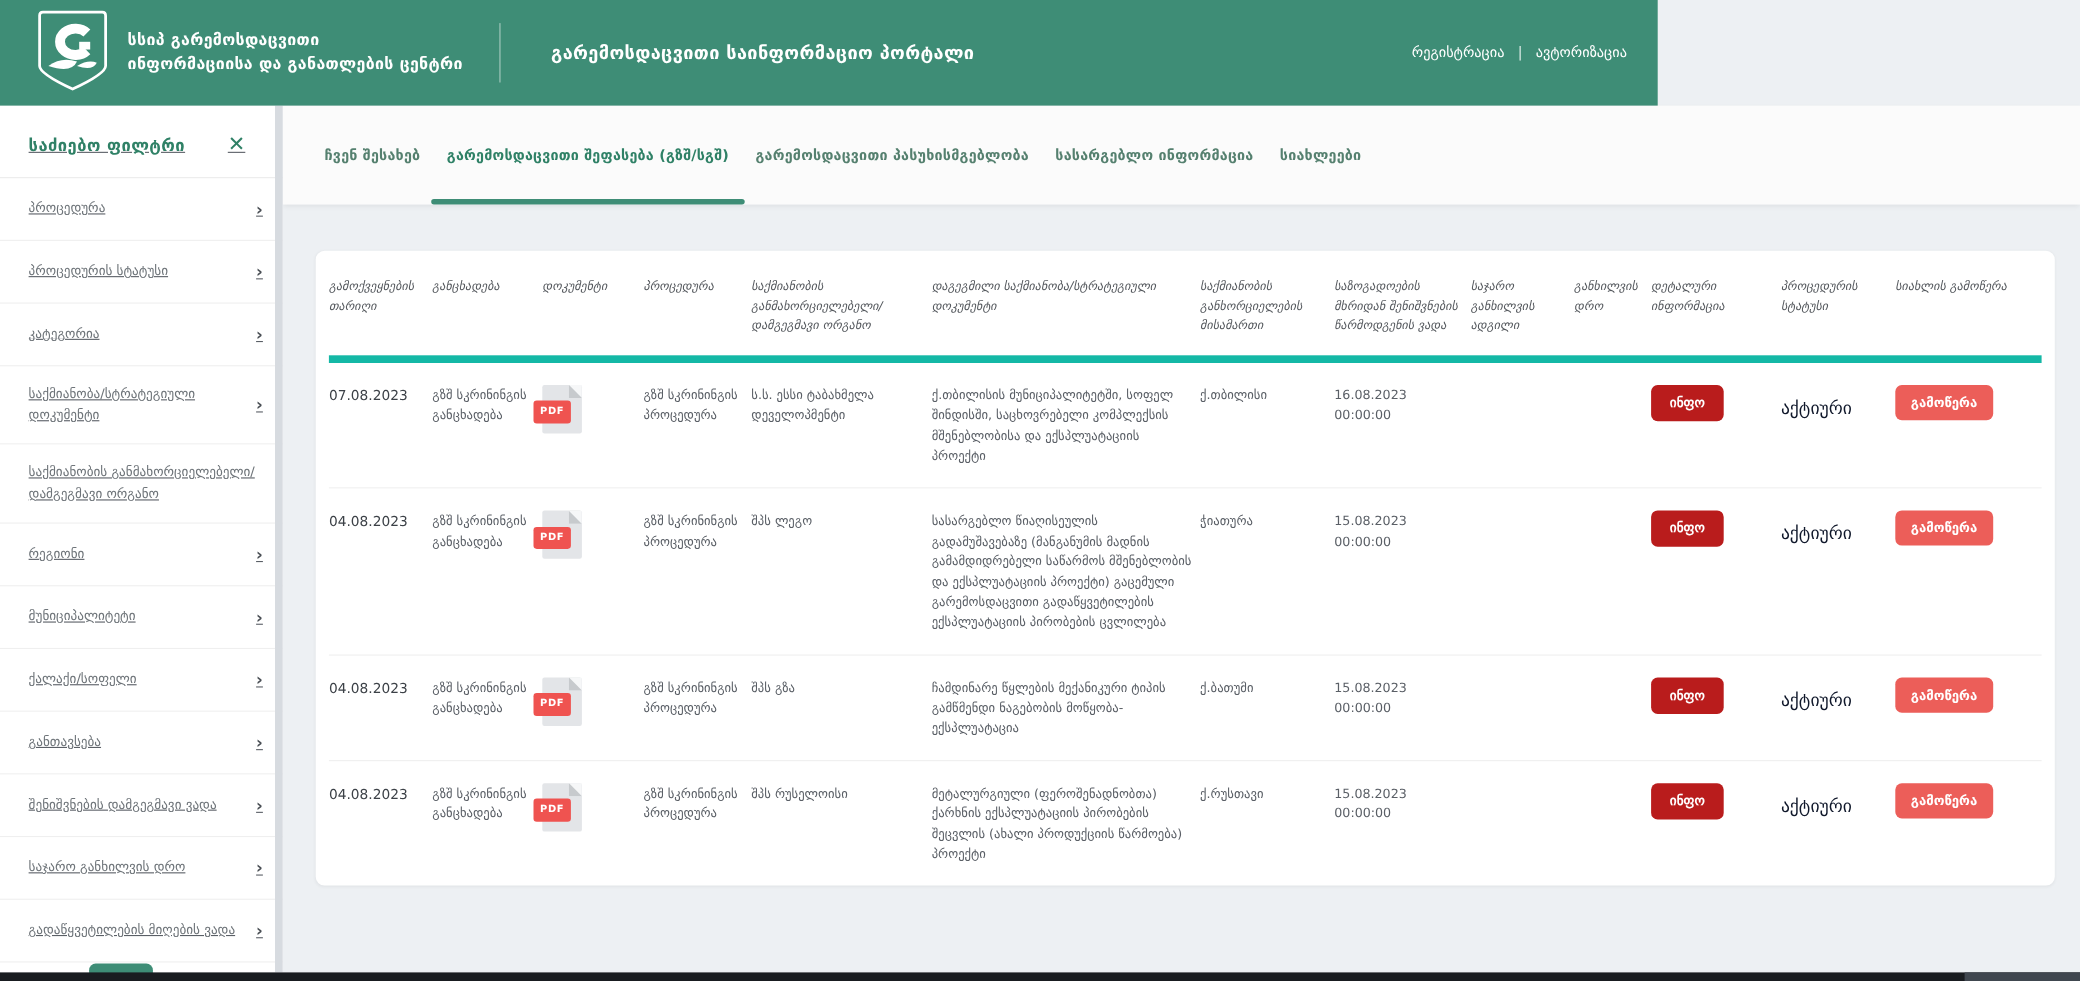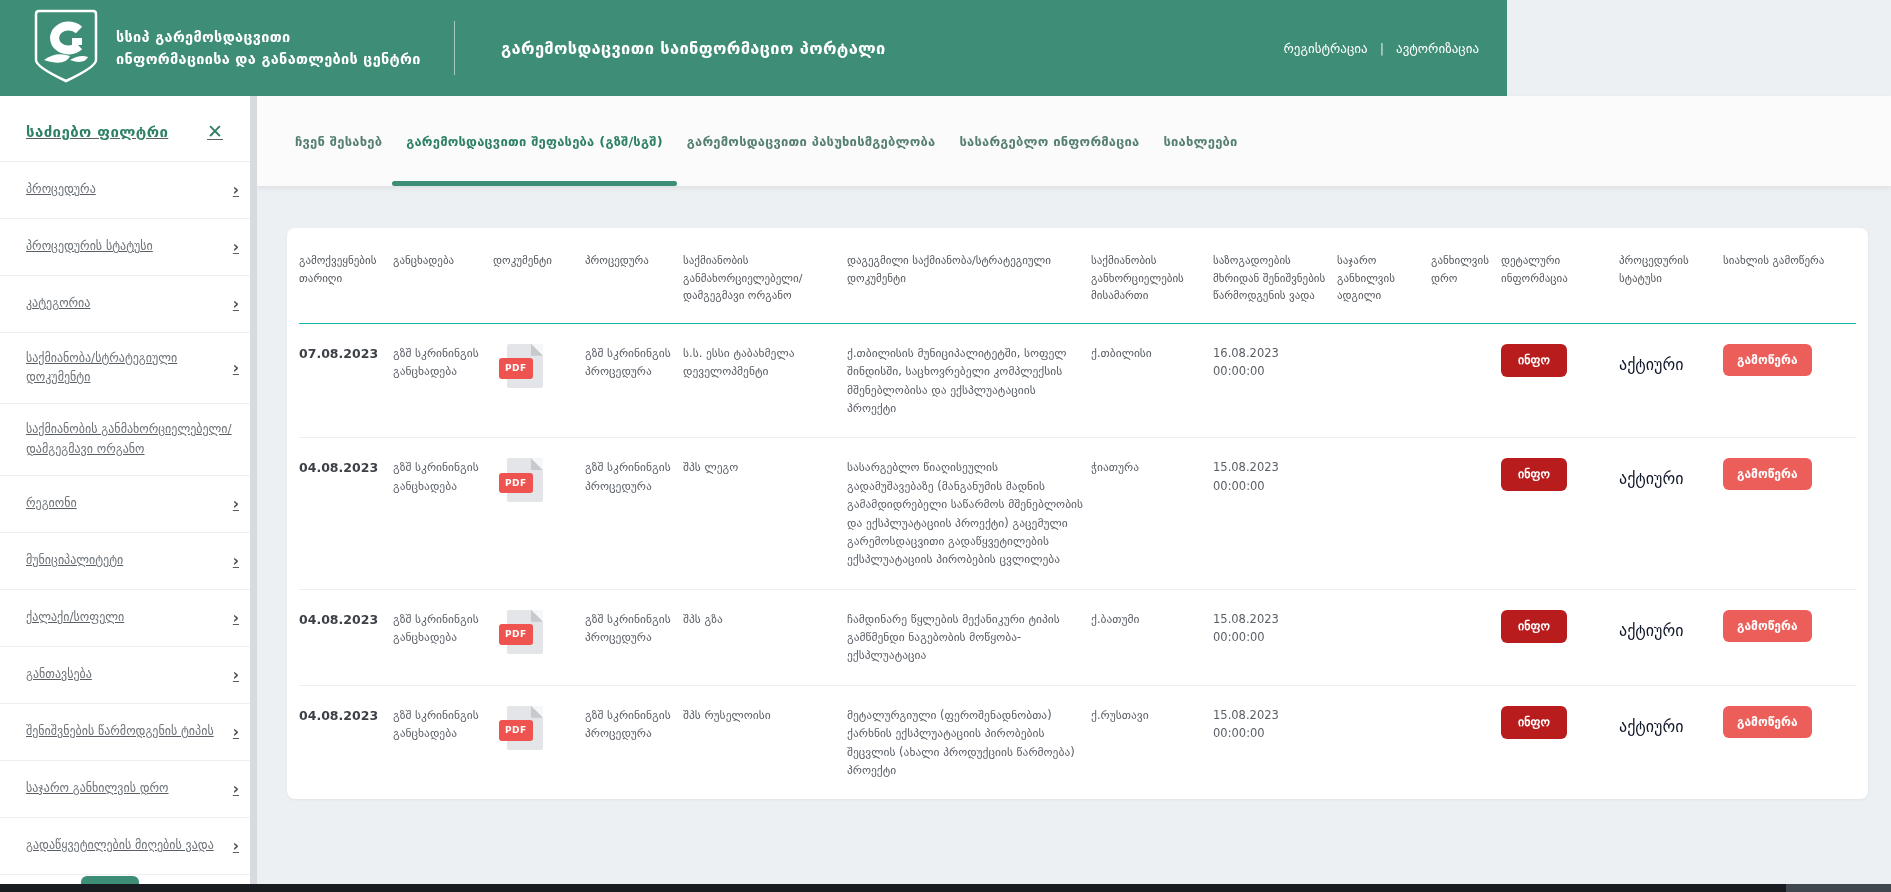--- a/index.html
+++ b/index.html
@@ -77,32 +77,32 @@
   .card {
     position: absolute; left: 30px; right: 23px; top: 132px;
     background: #ffffff; border-radius: 8px; padding: 0 12px;
     box-shadow: 0 1px 3px rgba(0,0,0,0.05);
   }
   .tgrid-row {
     display: grid;
     grid-template-columns: 88px 94px 86px 92px 158px 238px 116px 118px 88px 64px 112px 98px 112px;
     column-gap: 6px;
   }
-  .thead { padding: 24px 0 18px 0; border-bottom: 1px solid #14b8a6; }
+  .thead { padding: 24px 0 18px 0; border-bottom: 7px solid #14b8a6; font-style: italic; }
   .th { font-size: 11px; color: #55595e; line-height: 1.6; }
   .trow { padding: 20px 0; border-bottom: 1px solid #efefef; }
   .trow:last-child { border-bottom: none; }
   .cell { font-size: 11.5px; color: #5a5f66; line-height: 1.6; }
-  .cell.date { font-size: 12.5px; color: #3c4147; font-weight: bold; }
+  .cell.date { font-size: 12.5px; color: #3c4147; }
   .cell.status { font-size: 16px; color: #0f172a; padding-top: 8px; }
 
   
   .pdf {
     position: relative; width: 36px; height: 44px; background: #e3e5e8;
-    border-radius: 2px; margin-left: 14px; cursor: pointer;
+    border-radius: 2px; cursor: pointer;
   }
   .pdf-fold {
     position: absolute; top: 0; right: 0; width: 12px; height: 12px;
     background: #c7cacd; clip-path: polygon(0 0, 100% 100%, 0 100%);
   }
   .pdf::before {
     content: ""; position: absolute; top: 0; right: 0; width: 12px; height: 12px;
     background: #f6f7f8; clip-path: polygon(0 0, 100% 0, 100% 100%);
   }
   .pdf-badge {
@@ -189,21 +189,21 @@
   </div>
   <div class="sidebar-item">
     <span class="label">ქალაქი/სოფელი</span>
     <span class="chev">›</span>
   </div>
   <div class="sidebar-item">
     <span class="label">განთავსება</span>
     <span class="chev">›</span>
   </div>
   <div class="sidebar-item">
-    <span class="label">შენიშვნების წარმოდგენის ტიპის</span>
+    <span class="label">შენიშვნების დამგეგმავი ვადა</span>
     <span class="chev">›</span>
   </div>
   <div class="sidebar-item">
     <span class="label">საჯარო განხილვის დრო</span>
     <span class="chev">›</span>
   </div>
   <div class="sidebar-item">
     <span class="label">გადაწყვეტილების მიღების ვადა</span>
     <span class="chev">›</span>
   </div>

